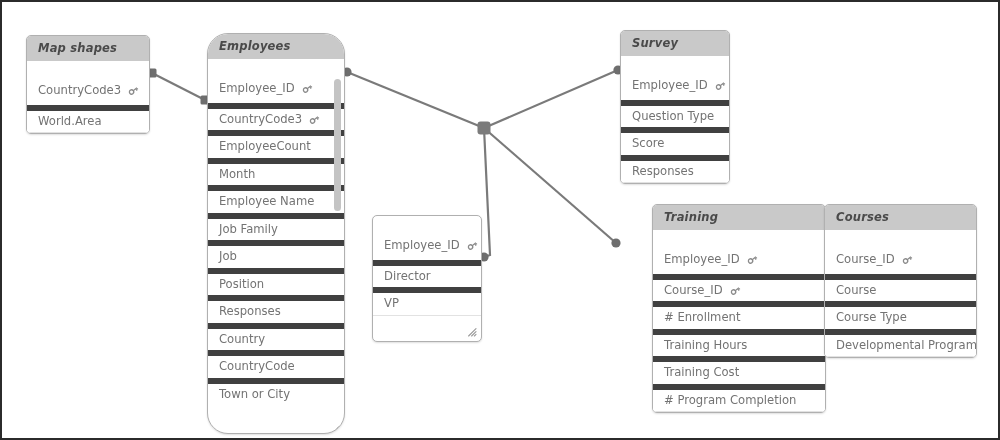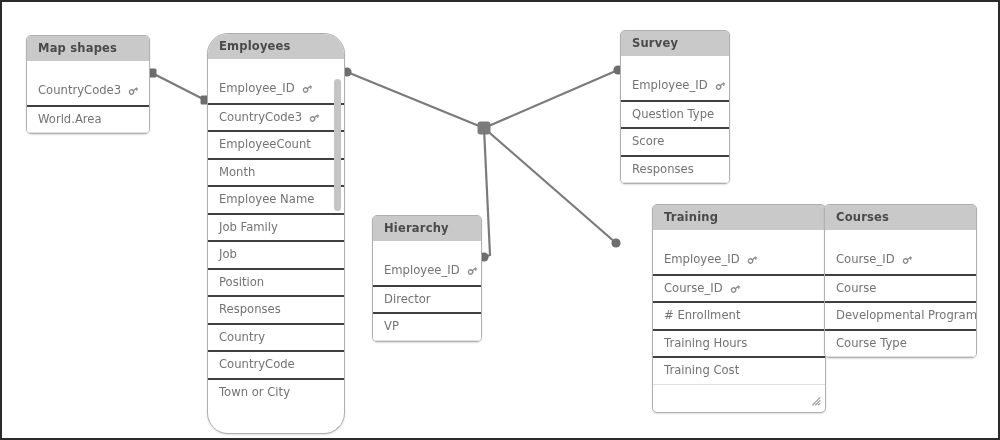--- a/index.html
+++ b/index.html
@@ -50,30 +50,31 @@
     color: #4a4a4a;
     font-size: 11.5px;
     font-weight: bold;
     letter-spacing: 0.2px;
     padding: 0 11px;
     height: 25px;
     line-height: 25px;
     box-sizing: border-box;
     white-space: nowrap;
     overflow: hidden;
+    font-style: italic;
   }
   .tbl-body {
     position: relative;
     margin-top: 16px;
   }
   .field-row {
     height: 27.5px;
     line-height: 27.5px;
     box-sizing: border-box;
-    border-top: 2px solid #404040;
+    border-top: 6px solid #404040;
     padding: 0 11px;
     font-size: 11.6px;
     color: #737373;
     white-space: nowrap;
     overflow: hidden;
     display: flex;
     align-items: center;
     background: #ffffff;
   }
   .field-row:first-child {
@@ -259,21 +260,20 @@
         <span class="resize-grip"><svg width="10" height="10" viewBox="0 0 10 10" aria-hidden="true">
             <g stroke="#9b9b9b" stroke-width="1.15" stroke-linecap="round">
               <line x1="9" y1="1.6" x2="1.6" y2="9"></line>
               <line x1="9" y1="4.6" x2="4.6" y2="9"></line>
               <line x1="9" y1="7.4" x2="7.4" y2="9"></line>
             </g>
           </svg></span>
       </div>
     </div>
     <div class="tbl" style="left: 370px; top: 213px; width: 110px; height: 126.5px;">
-      <div class="tbl-header">Hierarchy</div>
       <div class="tbl-body">
         <div class="field-row">
           <span class="field-name">Employee_ID</span>
           <span class="key-icon">
             <svg width="11" height="11" viewBox="0 0 16 16" aria-hidden="true">
               <g fill="#8a8a8a" transform="rotate(-38 8 8)">
                 <circle cx="4.4" cy="8" r="3.1" fill="none" stroke="#8a8a8a" stroke-width="1.9"></circle>
                 <rect x="6.8" y="7.1" width="7.6" height="1.9"></rect>
                 <rect x="11.2" y="8.7" width="1.7" height="2.6"></rect>
                 <rect x="13.3" y="8.7" width="1.5" height="1.9"></rect>
@@ -365,20 +365,23 @@
         </div>
         <div class="field-row">
           <span class="field-name"># Enrollment</span>
         </div>
         <div class="field-row">
           <span class="field-name">Training Hours</span>
         </div>
         <div class="field-row">
           <span class="field-name">Training Cost</span>
         </div>
+        <div class="field-row">
+          <span class="field-name"># Program Completion</span>
+        </div>
       </div>
       <div class="footer-row">
         <span class="resize-grip"><svg width="10" height="10" viewBox="0 0 10 10" aria-hidden="true">
             <g stroke="#9b9b9b" stroke-width="1.15" stroke-linecap="round">
               <line x1="9" y1="1.6" x2="1.6" y2="9"></line>
               <line x1="9" y1="4.6" x2="4.6" y2="9"></line>
               <line x1="9" y1="7.4" x2="7.4" y2="9"></line>
             </g>
           </svg></span>
       </div>
@@ -396,25 +399,25 @@
                 <rect x="11.2" y="8.7" width="1.7" height="2.6"></rect>
                 <rect x="13.3" y="8.7" width="1.5" height="1.9"></rect>
               </g>
             </svg>
           </span>
         </div>
         <div class="field-row">
           <span class="field-name">Course</span>
         </div>
         <div class="field-row">
+          <span class="field-name">Course Type</span>
+        </div>
+        <div class="field-row">
           <span class="field-name">Developmental Program</span>
         </div>
-        <div class="field-row">
-          <span class="field-name">Course Type</span>
-        </div>
       </div>
       <div class="footer-row">
         <span class="resize-grip"><svg width="10" height="10" viewBox="0 0 10 10" aria-hidden="true">
             <g stroke="#9b9b9b" stroke-width="1.15" stroke-linecap="round">
               <line x1="9" y1="1.6" x2="1.6" y2="9"></line>
               <line x1="9" y1="4.6" x2="4.6" y2="9"></line>
               <line x1="9" y1="7.4" x2="7.4" y2="9"></line>
             </g>
           </svg></span>
       </div>

